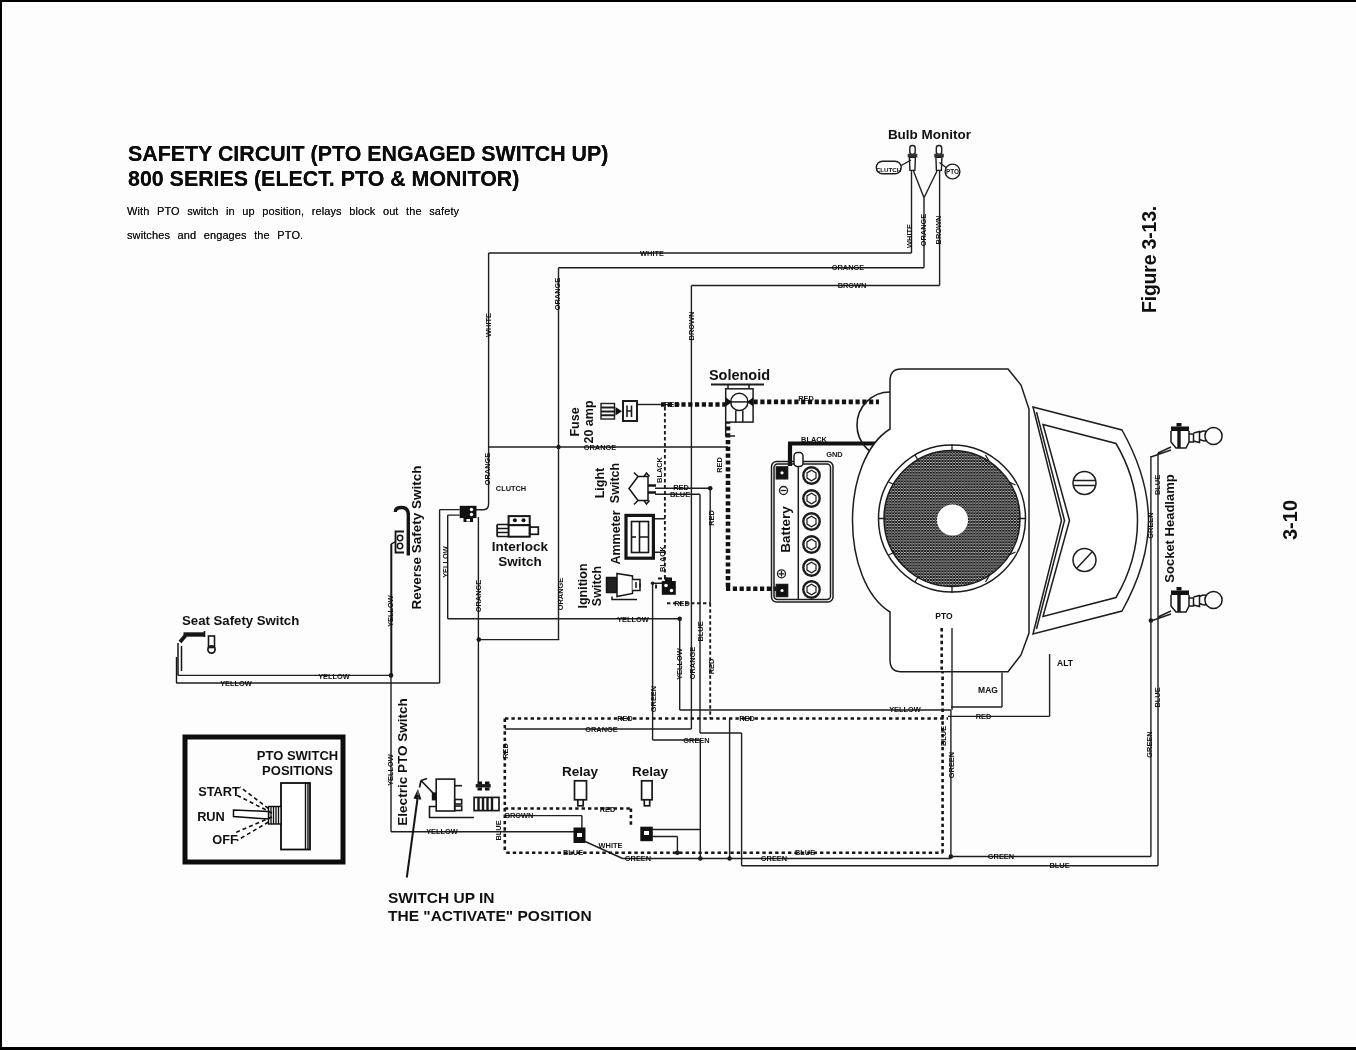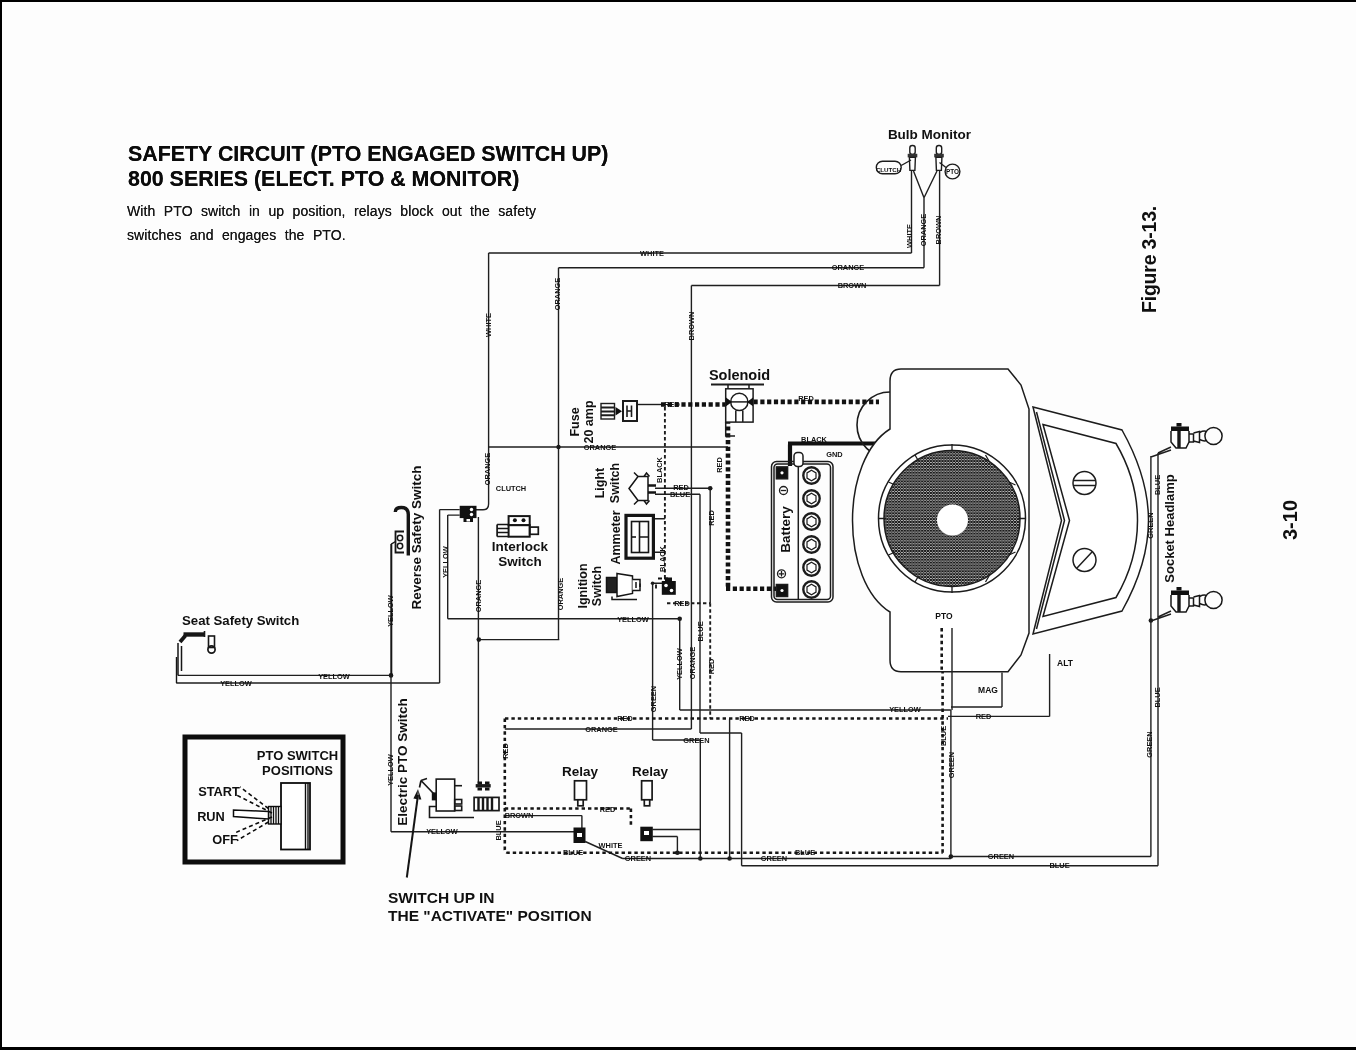--- a/index.html
+++ b/index.html
@@ -3,21 +3,21 @@
 <meta charset="utf-8">
 <style>
 html,body{margin:0;padding:0;}
 body{width:1356px;height:1050px;background:#fdfdfd;position:relative;overflow:hidden;
  font-family:"Liberation Sans",sans-serif;}
 #edge-top{position:absolute;left:0;top:0;width:1356px;height:2px;background:#000;}
 #edge-left{position:absolute;left:0;top:0;width:2px;height:1050px;background:#000;}
 #edge-bot{position:absolute;left:0;top:1047px;width:1356px;height:3px;background:#000;}
 .ttl{position:absolute;left:128px;top:142px;font-weight:bold;font-size:22px;color:#0b0b0b;text-shadow:0 0 0.5px #222;
  transform:scaleX(0.972);transform-origin:0 0;line-height:24.5px;white-space:nowrap;letter-spacing:0px;}
-.par{position:absolute;left:127px;top:198.5px;font-size:14px;color:#141414;text-shadow:0 0 0.4px #333;line-height:24.2px;
+.par{position:absolute;left:127px;top:198.5px;font-size:11px;color:#141414;text-shadow:0 0 0.4px #333;line-height:24.2px;
  transform:scaleX(1);transform-origin:0 0;word-spacing:4.4px;white-space:nowrap;letter-spacing:0.1px;}
 svg{position:absolute;left:0;top:0;}
 </style>
 </head>
 <body>
 <div id="edge-top"></div>
 <div id="edge-left"></div>
 <div id="edge-bot"></div>
 <div class="ttl">SAFETY CIRCUIT (PTO ENGAGED SWITCH UP)<br>800 SERIES (ELECT. PTO &amp; MONITOR)</div>
 <div class="par">With PTO switch in up position, relays block out the safety<br>switches and engages the PTO.</div>

